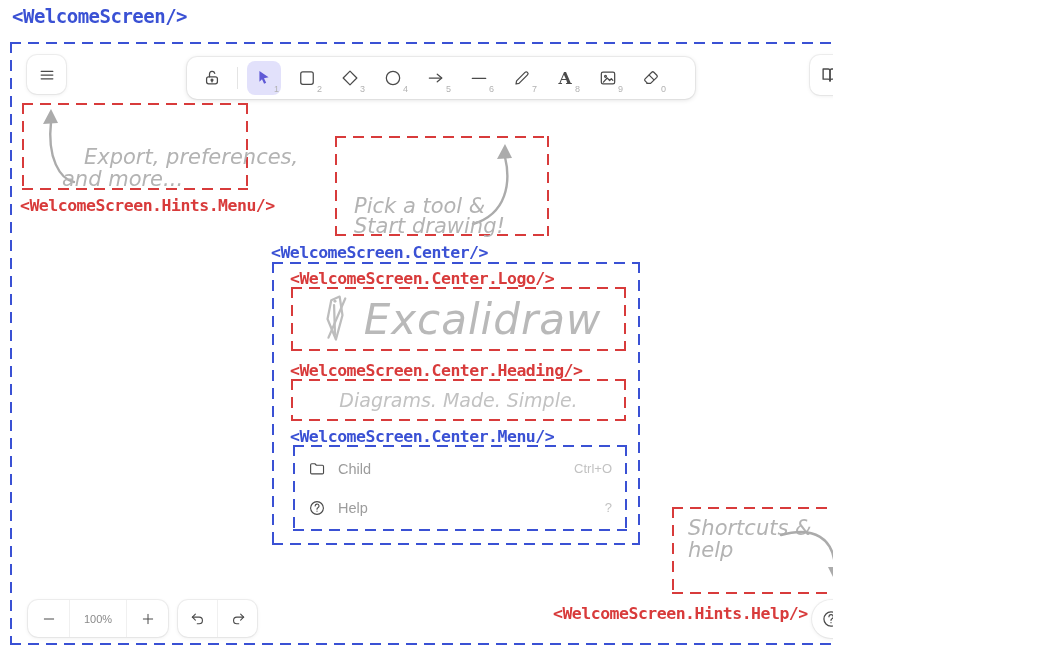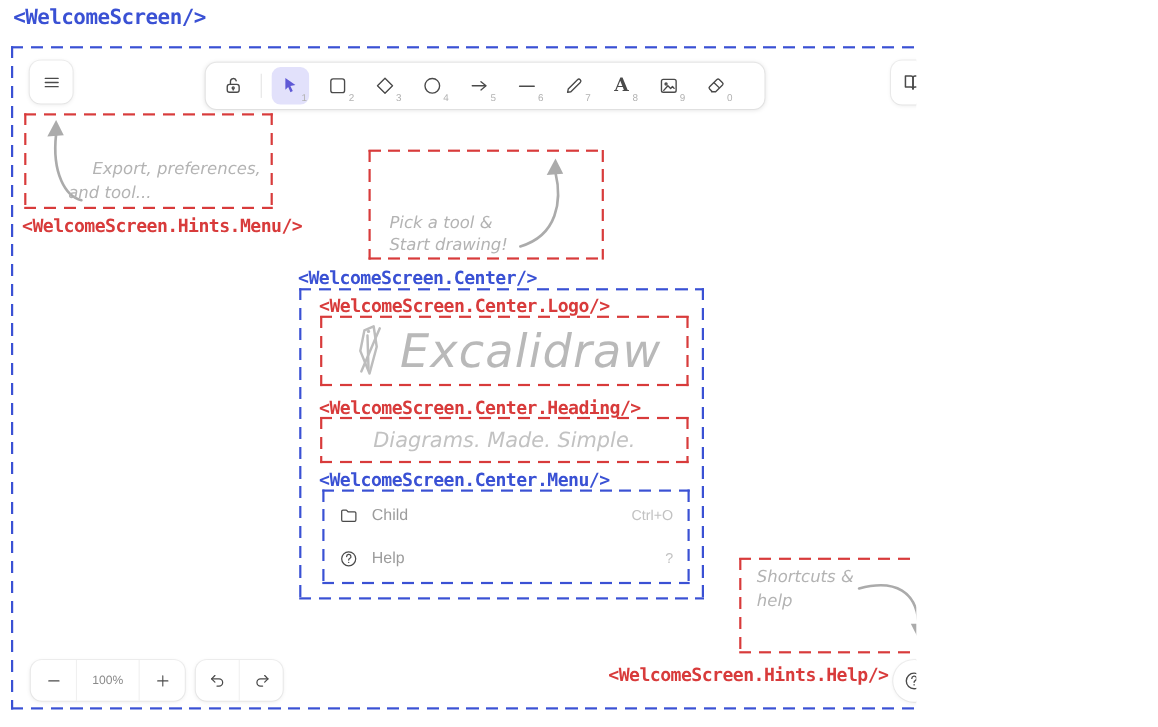--- a/index.html
+++ b/index.html
@@ -49,21 +49,21 @@
   .tool.active { background:#e2e1fb; }
   .tool .kbd { position:absolute; right:2px; bottom:1px; font-size:9px; color:#b2b2b2;
     font-family:"Liberation Sans", sans-serif; }
   .tool-glyph { font-family:"DejaVu Serif", serif; font-size:17px; font-weight:700; color:#4a4a4a; line-height:1; }
 
   svg.ic { display:block; }
   .stroke { fill:none; stroke:#4a4a4a; stroke-width:1.5; stroke-linecap:round; stroke-linejoin:round; }
 
   
   .hand { position:absolute; font-family:"DejaVu Sans", sans-serif; font-style:italic;
-    color:#b3b3b3; font-size:15px; line-height:1.4; white-space:pre; }
+    color:#b3b3b3; font-size:21px; line-height:1.4; white-space:pre; }
   .arrow-svg { position:absolute; overflow:visible; }
   .arrow-path { fill:none; stroke:#ababab; stroke-width:2.4; stroke-linecap:round; }
   .arrow-head { fill:#ababab; }
 
   
   .logo-row { position:absolute; left:291px; top:287px; width:335px; height:64px;
     display:flex; align-items:center; justify-content:center; gap:10px; }
   .logo-text { font-family:"DejaVu Sans", sans-serif; font-style:italic;
     font-size:42px; color:#b9b9b9; letter-spacing:1px; }
   .heading-text { position:absolute; left:291px; top:379px; width:335px; height:42px;
@@ -212,21 +212,21 @@
       </g>
     </svg>
   </div>
 
   <div class="dashbox red" style="left:22px; top:103px; width:226px; height:87px;"></div>
   <svg class="arrow-svg" style="left:30px; top:106px;" width="55" height="82">
     <path class="arrow-path" d="M44 76 C30 73 17 52 21 16"></path>
     <polygon class="arrow-head" points="13,18 21,3 28,17"></polygon>
   </svg>
   <div class="hand" style="left:84px; top:143px;">Export, preferences,</div>
-  <div class="hand" style="left:62px; top:165px;">and tool...</div>
+  <div class="hand" style="left:62px; top:165px;">and more...</div>
   <div class="code-label red child-label" style="left:20px; top:196px;">&lt;WelcomeScreen.Hints.Menu/&gt;</div>
 
   <div class="dashbox red" style="left:335px; top:136px; width:214px; height:100px;"></div>
   <svg class="arrow-svg" style="left:455px; top:140px;" width="70" height="88">
     <path class="arrow-path" d="M18 84 C52 74 56 42 50 17"></path>
     <polygon class="arrow-head" points="42,19 50,4 57,18"></polygon>
   </svg>
   <div class="hand" style="left:354px; top:192px;">Pick a tool &amp;</div>
   <div class="hand" style="left:354px; top:212px;">Start drawing!</div>
 

